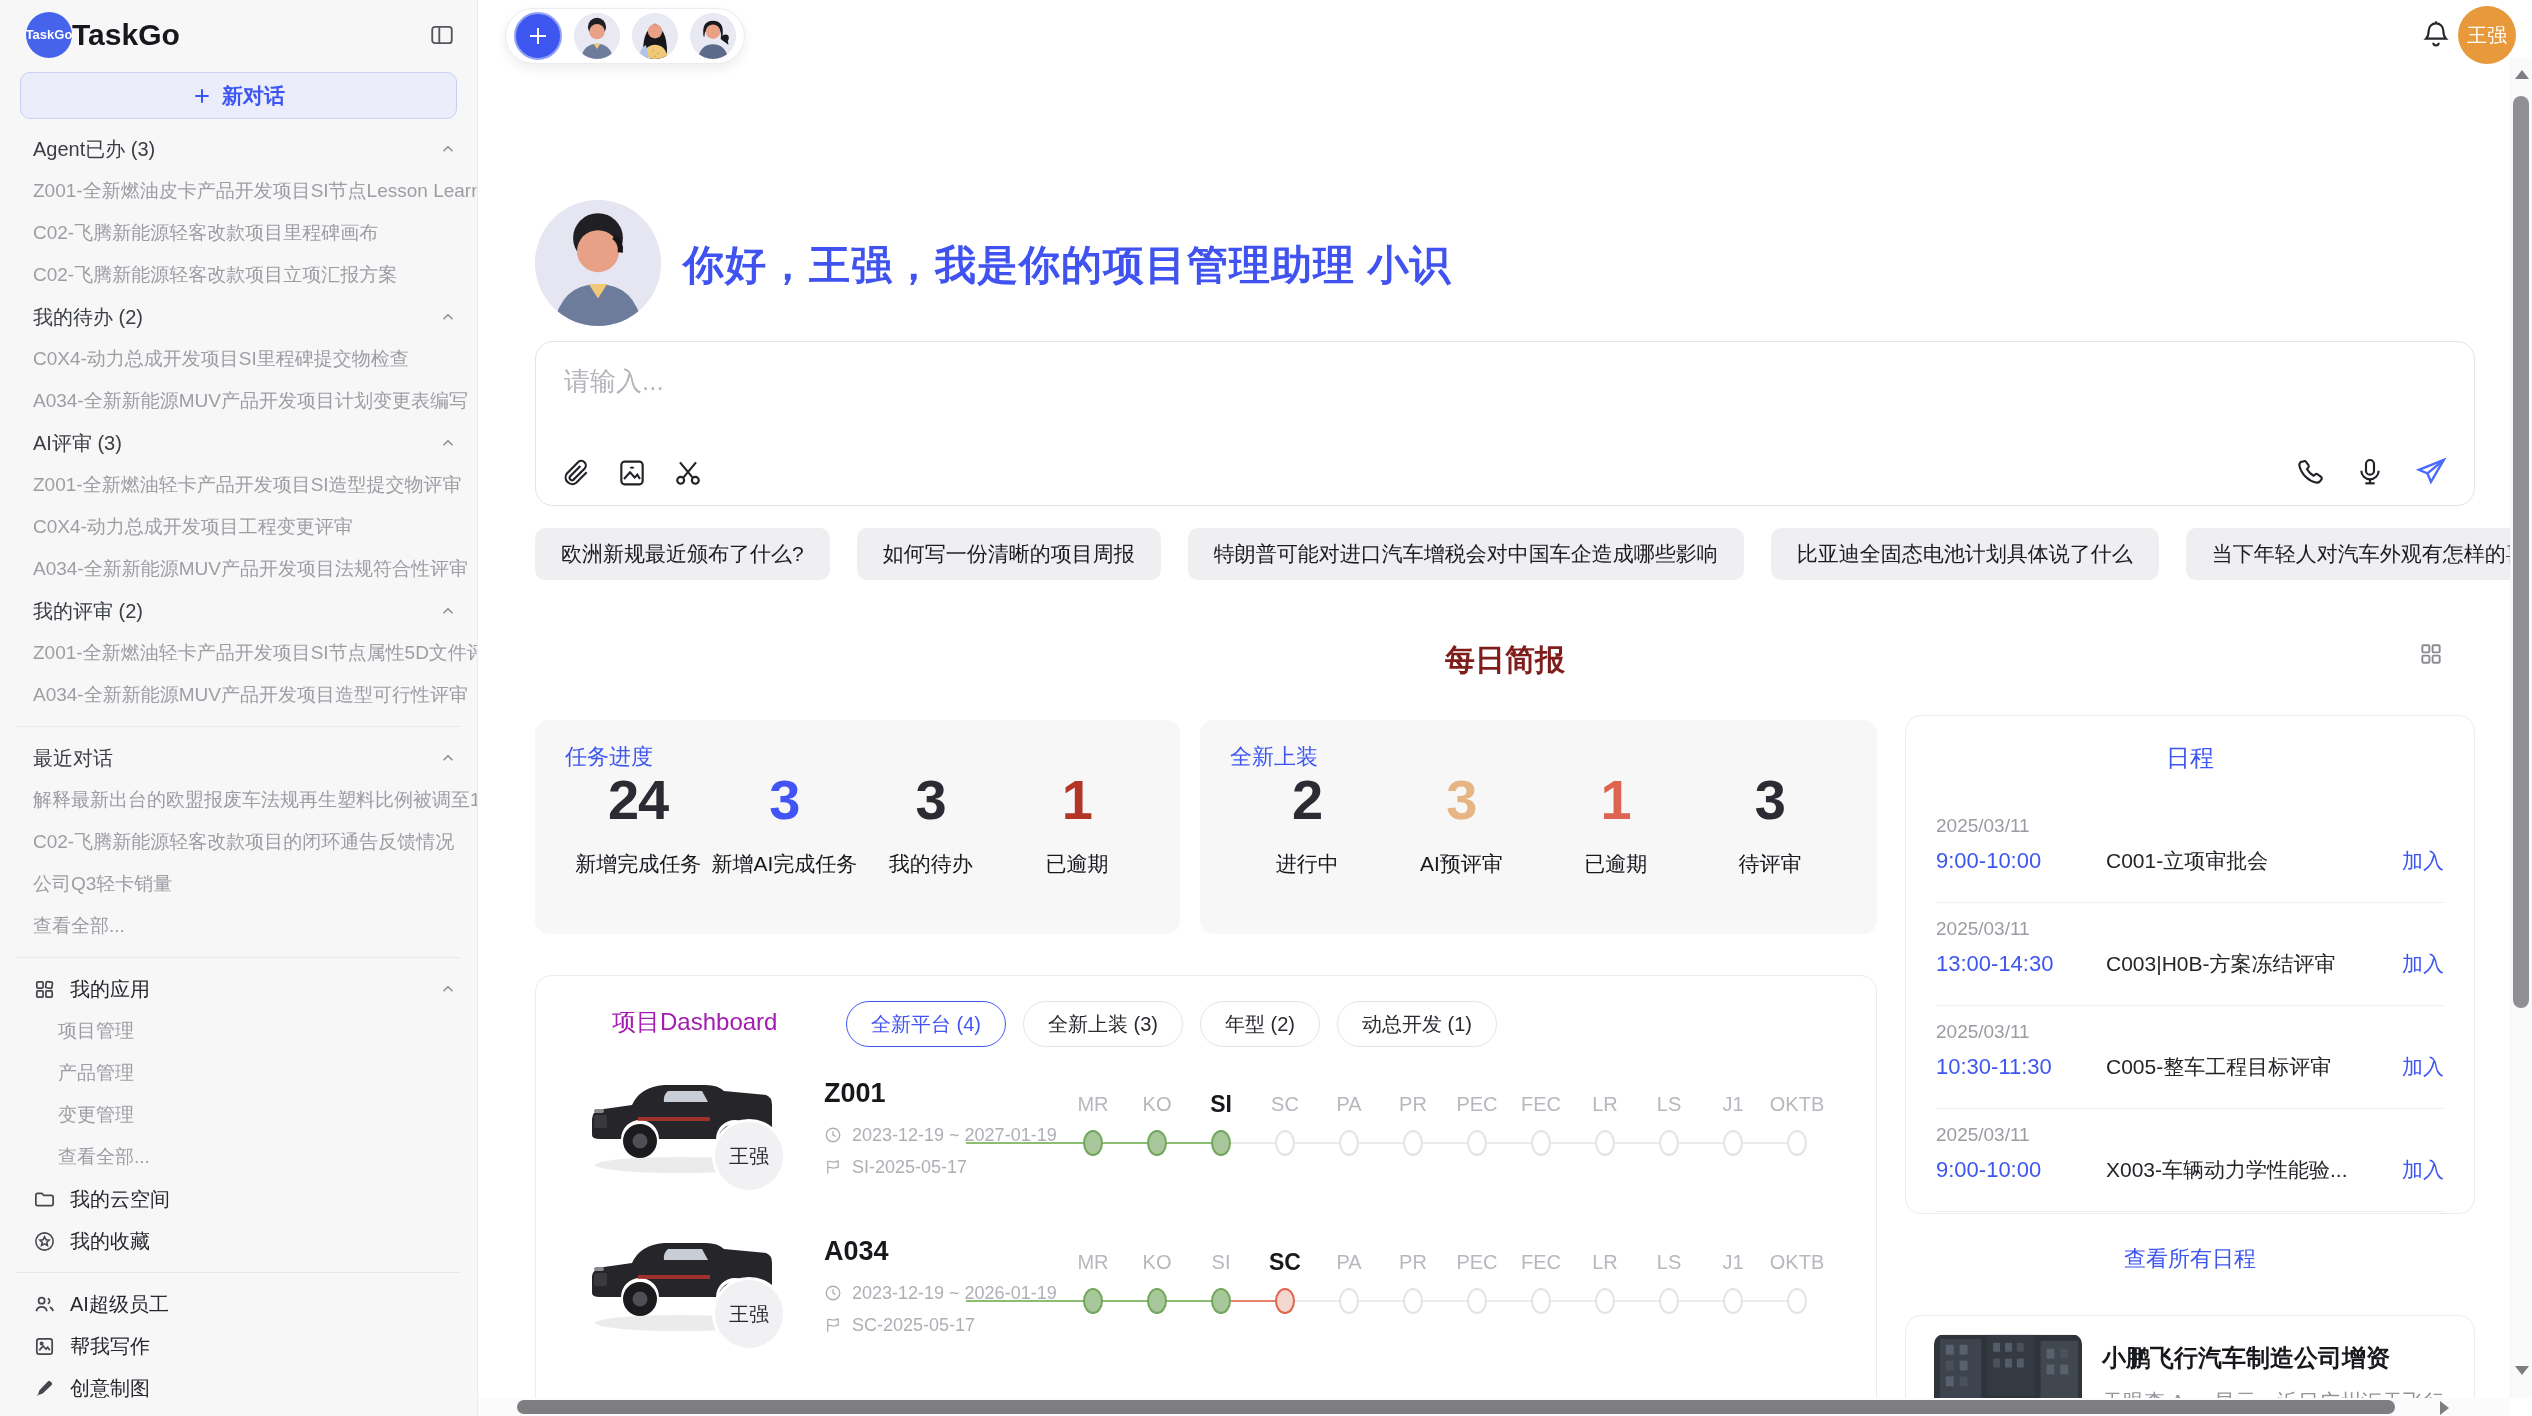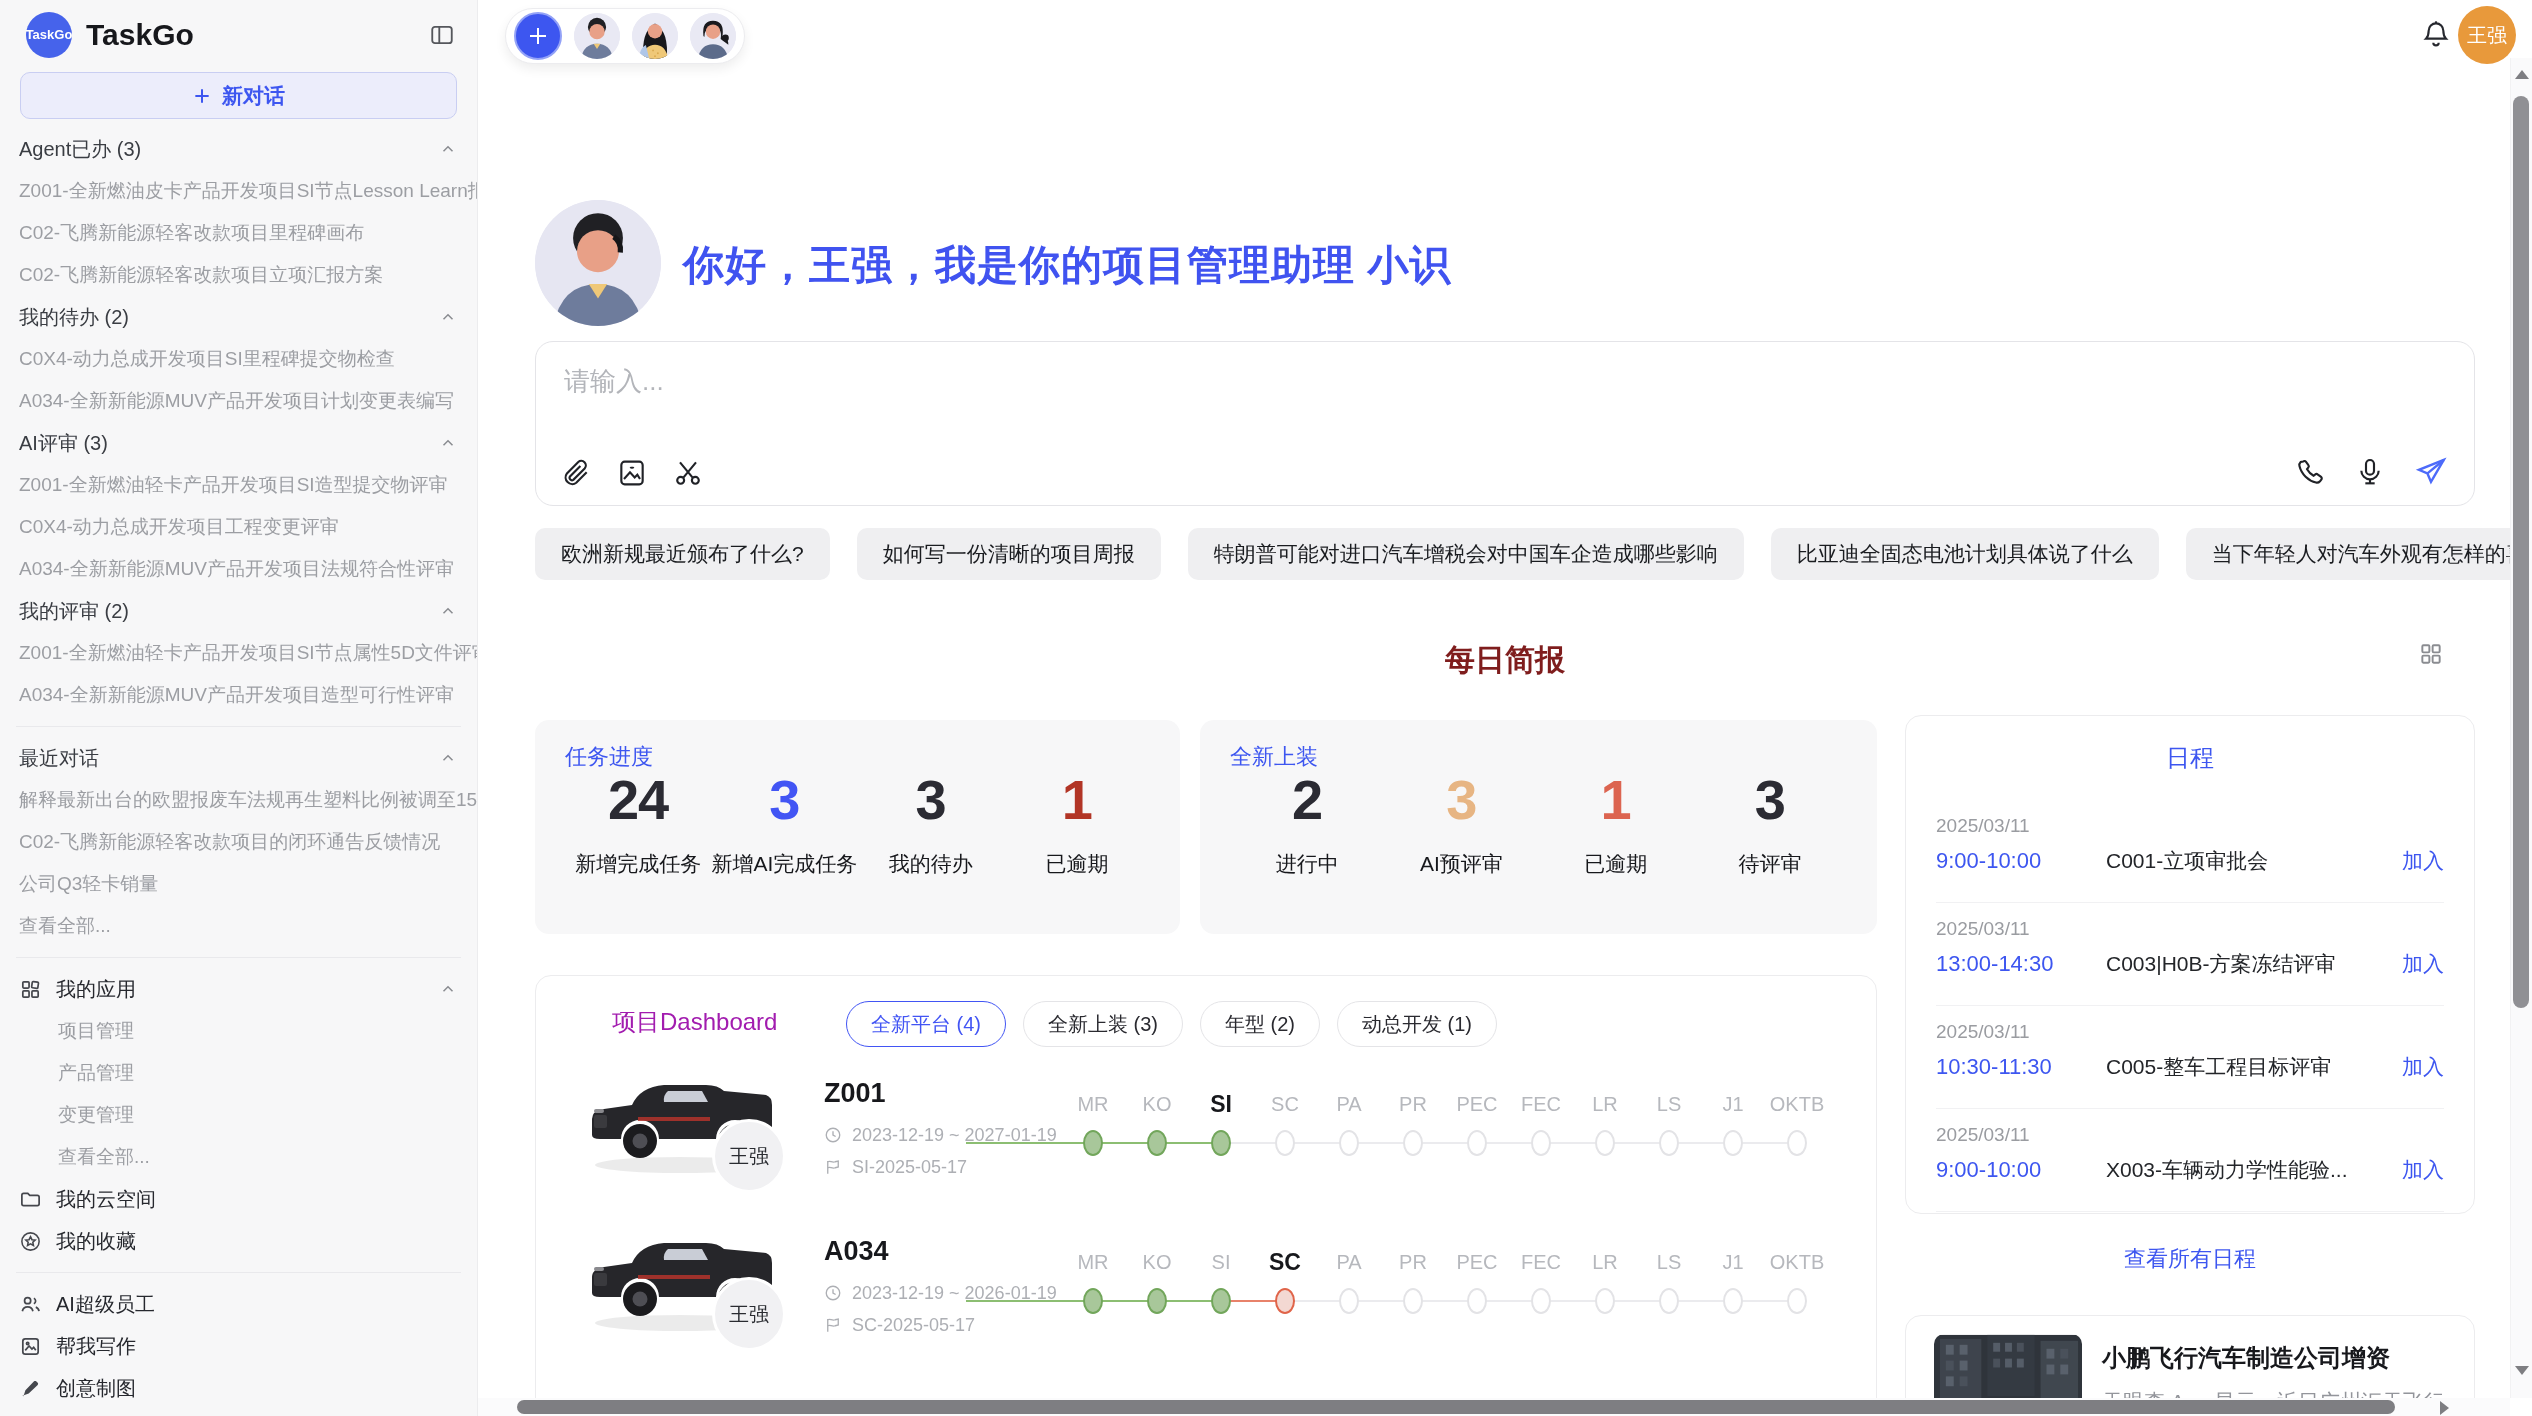--- a/index.html
+++ b/index.html
@@ -4,25 +4,25 @@
 <style>
   html,body{margin:0;padding:0;}
   .page{position:relative;width:2532px;height:1416px;overflow:hidden;background:#fff;
         font-family:"Liberation Sans","DejaVu Sans",sans-serif;color:#1a1c20;}
   
   .sidebar{position:absolute;left:0;top:0;width:478px;height:1416px;background:#F7F7F8;
            border-right:1px solid #ECECEE;box-sizing:border-box;overflow:hidden;}
   .side-top{height:70px;display:flex;align-items:center;padding:0 22px 0 26px;}
   .logo{width:46px;height:46px;border-radius:50%;background:#4663EB;color:#fff;display:flex;
         flex-direction:row;align-items:center;justify-content:center;font-size:13px;line-height:14px;font-weight:700;}
-  .app-name{margin-left:14px;font-size:30px;font-weight:700;color:#17181C;}
+  .app-name{font-size:30px;font-weight:700;color:#17181C;}
   .collapse{margin-left:auto;color:#55575C;}
   .new-chat{margin:2px 20px 9px;height:47px;border-radius:10px;background:#ECEDFB;border:1px solid #C9CEF2;
             display:flex;align-items:center;justify-content:center;gap:10px;color:#3D56F0;font-size:21px;font-weight:600;cursor:pointer;box-sizing:border-box;}
-  .s-row{height:42px;display:flex;align-items:center;padding:0 20px 0 19px;box-sizing:border-box;}
+  .s-row{height:42px;display:flex;align-items:center;padding:0 20px 0 33px;box-sizing:border-box;}
   .s-head{color:#3A3D43;font-size:20px;font-weight:500;}
   .s-head .chev{margin-left:auto;color:#8A8C91;}
   .s-item{color:#9C9EA3;font-size:19px;white-space:nowrap;overflow:hidden;cursor:pointer;}
   .s-sub{padding-left:58px;}
   .s-div{height:1px;background:#E9E9EC;margin:10px 16px;}
   .s-app{color:#26282E;font-size:20px;cursor:pointer;}
   .s-app .ic{width:23px;height:23px;margin-right:14px;color:#45474D;flex:0 0 auto;}
   .s-app .chev{margin-left:auto;color:#8A8C91;}
   
   .pill{position:absolute;left:505px;top:8px;height:56px;padding:5px 8px;background:#fff;border:1px solid #ECECEF;

